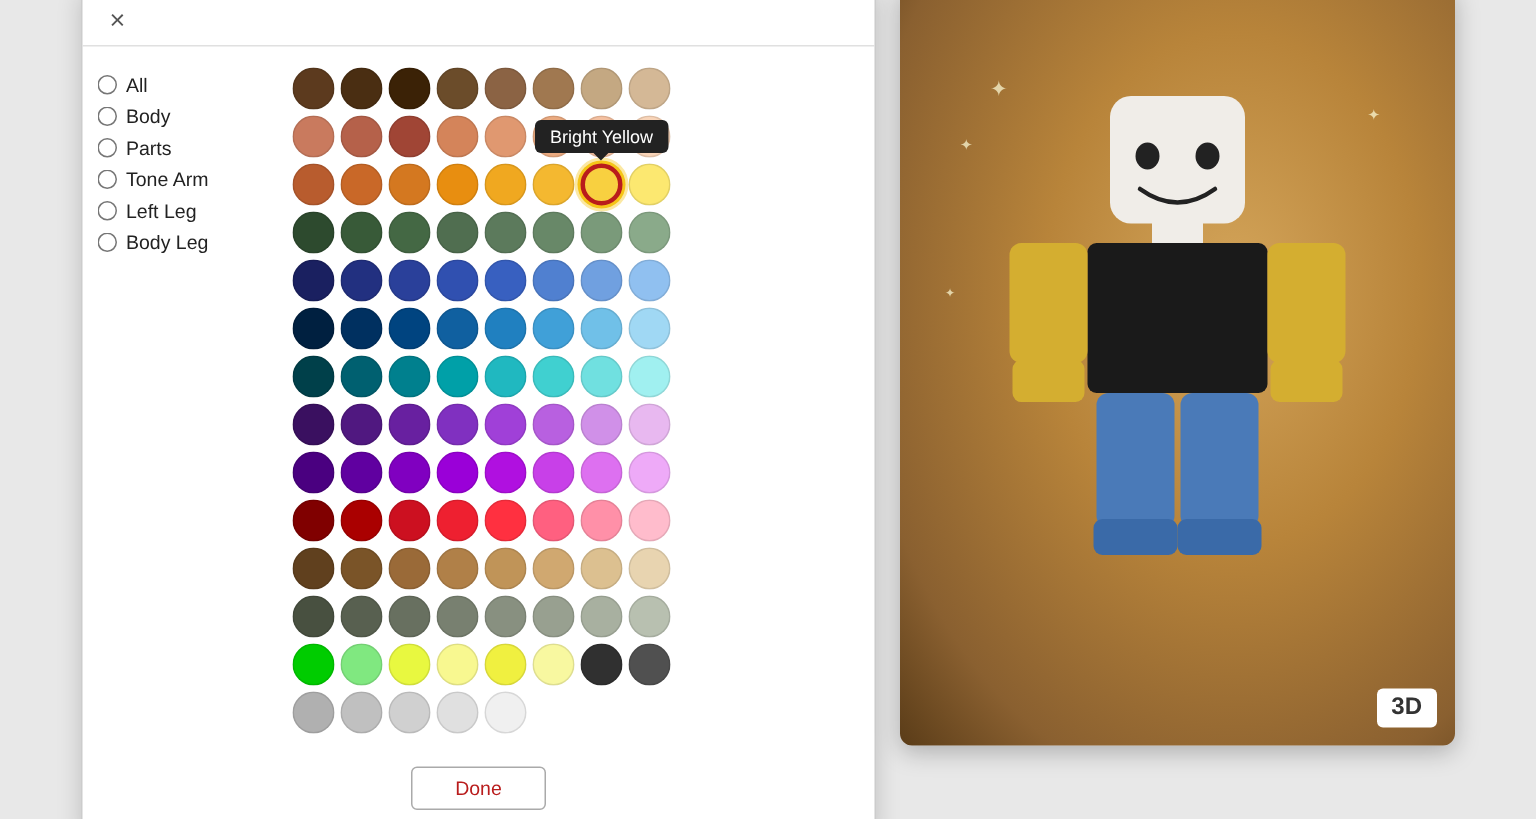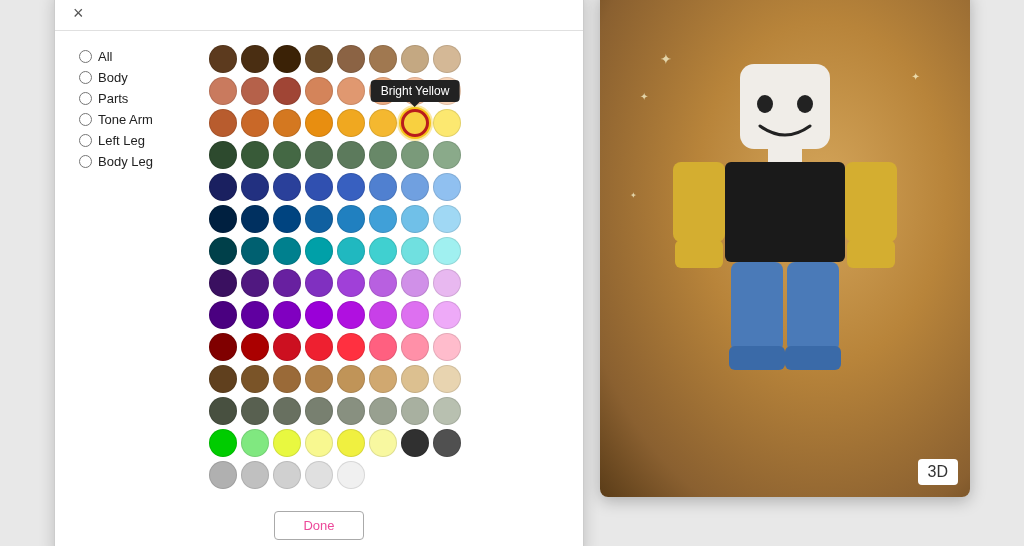--- a/index.html
+++ b/index.html
@@ -45,21 +45,21 @@
       background: none;
       border: none;
       font-size: 18px;
       cursor: pointer;
       color: #555;
       line-height: 1;
       padding: 0 2px;
     }
     .dialog-body {
       display: flex;
-      padding: 14px 16px 12px 24px;
+      padding: 14px 16px 12px 10px;
       gap: 20px;
     }
     
     .body-parts {
       display: flex;
       flex-direction: column;
       gap: 6px;
       min-width: 110px;
       padding-top: 4px;
     }
@@ -134,21 +134,21 @@
       display: flex;
       justify-content: center;
     }
     .done-btn {
       background: #fff;
       border: 1px solid #aaa;
       border-radius: 4px;
       padding: 6px 28px;
       font-size: 13px;
       cursor: pointer;
-      color: #ec4899;
+      color: #b91c1c;
     }
 
     
     .preview-panel {
       width: 370px;
       height: 506px;
       border-radius: 8px;
       overflow: hidden;
       position: relative;
       background: radial-gradient(ellipse at 60% 40%, #d4a55a 0%, #b8843a 40%, #8a6030 80%, #5a3c18 100%);
@@ -169,21 +169,21 @@
       align-items: center;
       justify-content: center;
     }
     .badge-3d {
       position: absolute;
       bottom: 12px;
       right: 12px;
       background: #fff;
       color: #333;
       font-size: 16px;
-      font-weight: normal;
+      font-weight: bold;
       padding: 4px 10px;
       border-radius: 4px;
     }
   </style>
 </head>
 <body>
 
 <div class="container">
 
   <div class="dialog">

